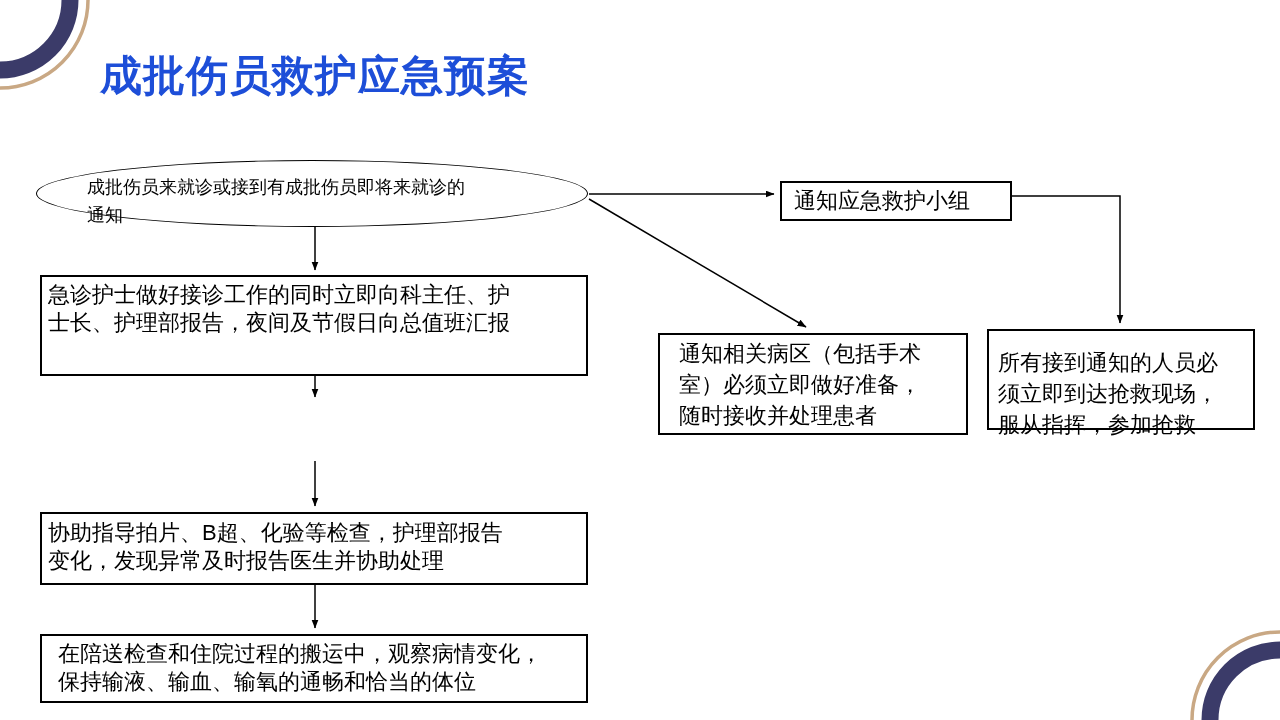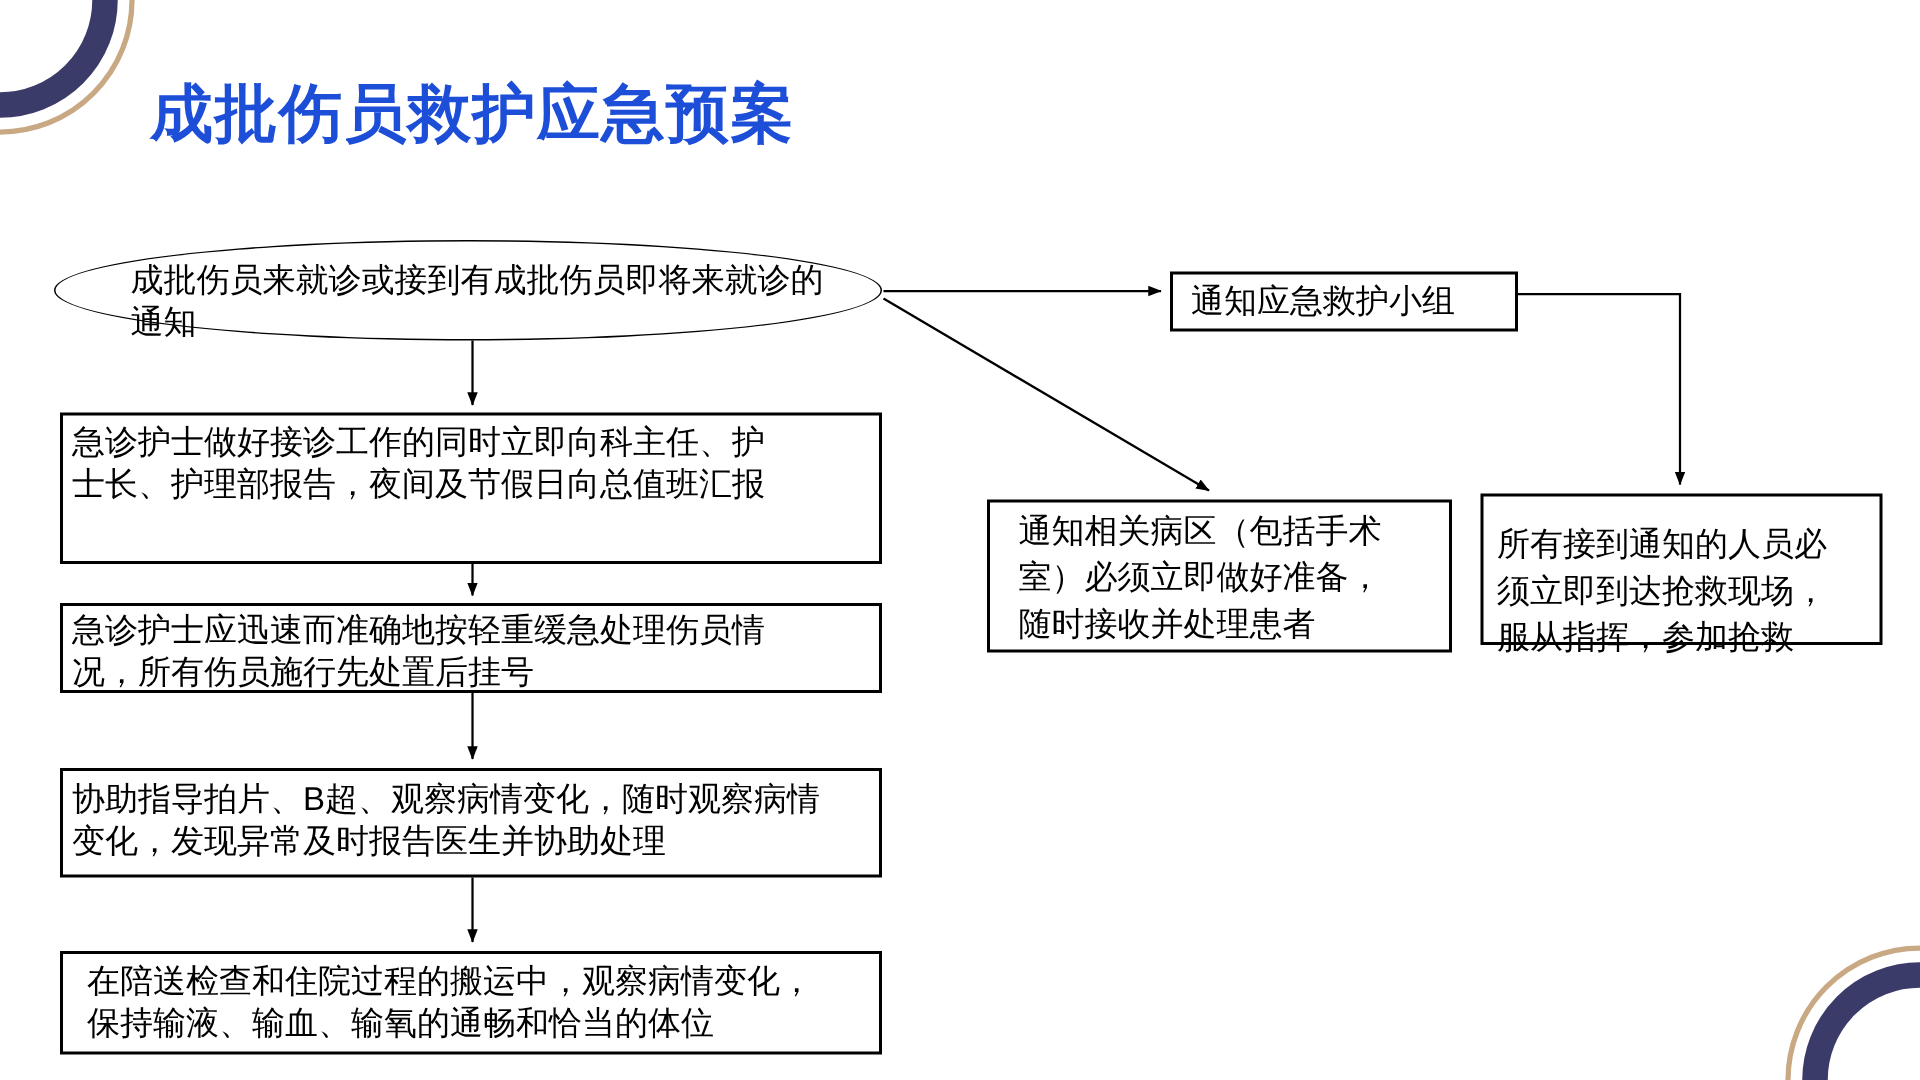--- a/index.html
+++ b/index.html
@@ -17,21 +17,21 @@
     position:absolute;box-sizing:border-box;background:#fff;
     border:2px solid #000;font-size:22px;line-height:28px;
     white-space:pre-line;
   }
   .ellipse{
     position:absolute;box-sizing:border-box;background:#fff;
     border:1.5px solid #000;border-radius:50%;
   }
   .ellipse .etext{
     position:absolute;left:50px;top:12px;width:512px;
-    font-size:22px;line-height:28px;white-space:pre-line;
+    font-size:18px;line-height:28px;white-space:pre-line;
   }
   #connectors{position:absolute;left:0;top:0;}
   .step{left:40px;width:548px;}
   #step-1{top:275px;height:101px;padding:4px 6px;}
   #step-2{top:402px;height:60px;padding:2px 6px;}
   #step-3{top:512px;height:73px;padding:5px 6px;}
   #step-4{top:634px;height:69px;padding:4px 16px;}
   #notify-team{left:780px;top:181px;width:232px;height:40px;
     padding-left:12px;line-height:36px;}
   #notify-wards{left:658px;top:333px;width:310px;height:102px;
@@ -72,23 +72,21 @@
     </g>
   </svg>
 
   <div class="ellipse" style="left:36px;top:160px;width:552px;height:67px;">
     <div class="etext">成批伤员来就诊或接到有成批伤员即将来就诊的
 通知</div>
   </div>
 
   <div class="node step" id="step-1">急诊护士做好接诊工作的同时立即向科主任、护
 士长、护理部报告，夜间及节假日向总值班汇报</div>
-  <div class="node step" id="step-2">急诊护士应迅速而准确地按轻重缓急处理伤员情
-况，所有伤员施行先处置后挂号</div>
-  <div class="node step" id="step-3">协助指导拍片、B超、观察病情变化，随时观察病情
+  <div class="node step" id="step-3">协助指导拍片、B超、化验等检查，护理部报告
 变化，发现异常及时报告医生并协助处理</div>
   <div class="node step" id="step-4">在陪送检查和住院过程的搬运中，观察病情变化，
 保持输液、输血、输氧的通畅和恰当的体位</div>
 
   <div class="node" id="notify-team">通知应急救护小组</div>
   <div class="node" id="notify-wards">通知相关病区（包括手术
 室）必须立即做好准备，
 随时接收并处理患者</div>
   <div class="node" id="personnel">所有接到通知的人员必
 须立即到达抢救现场，

